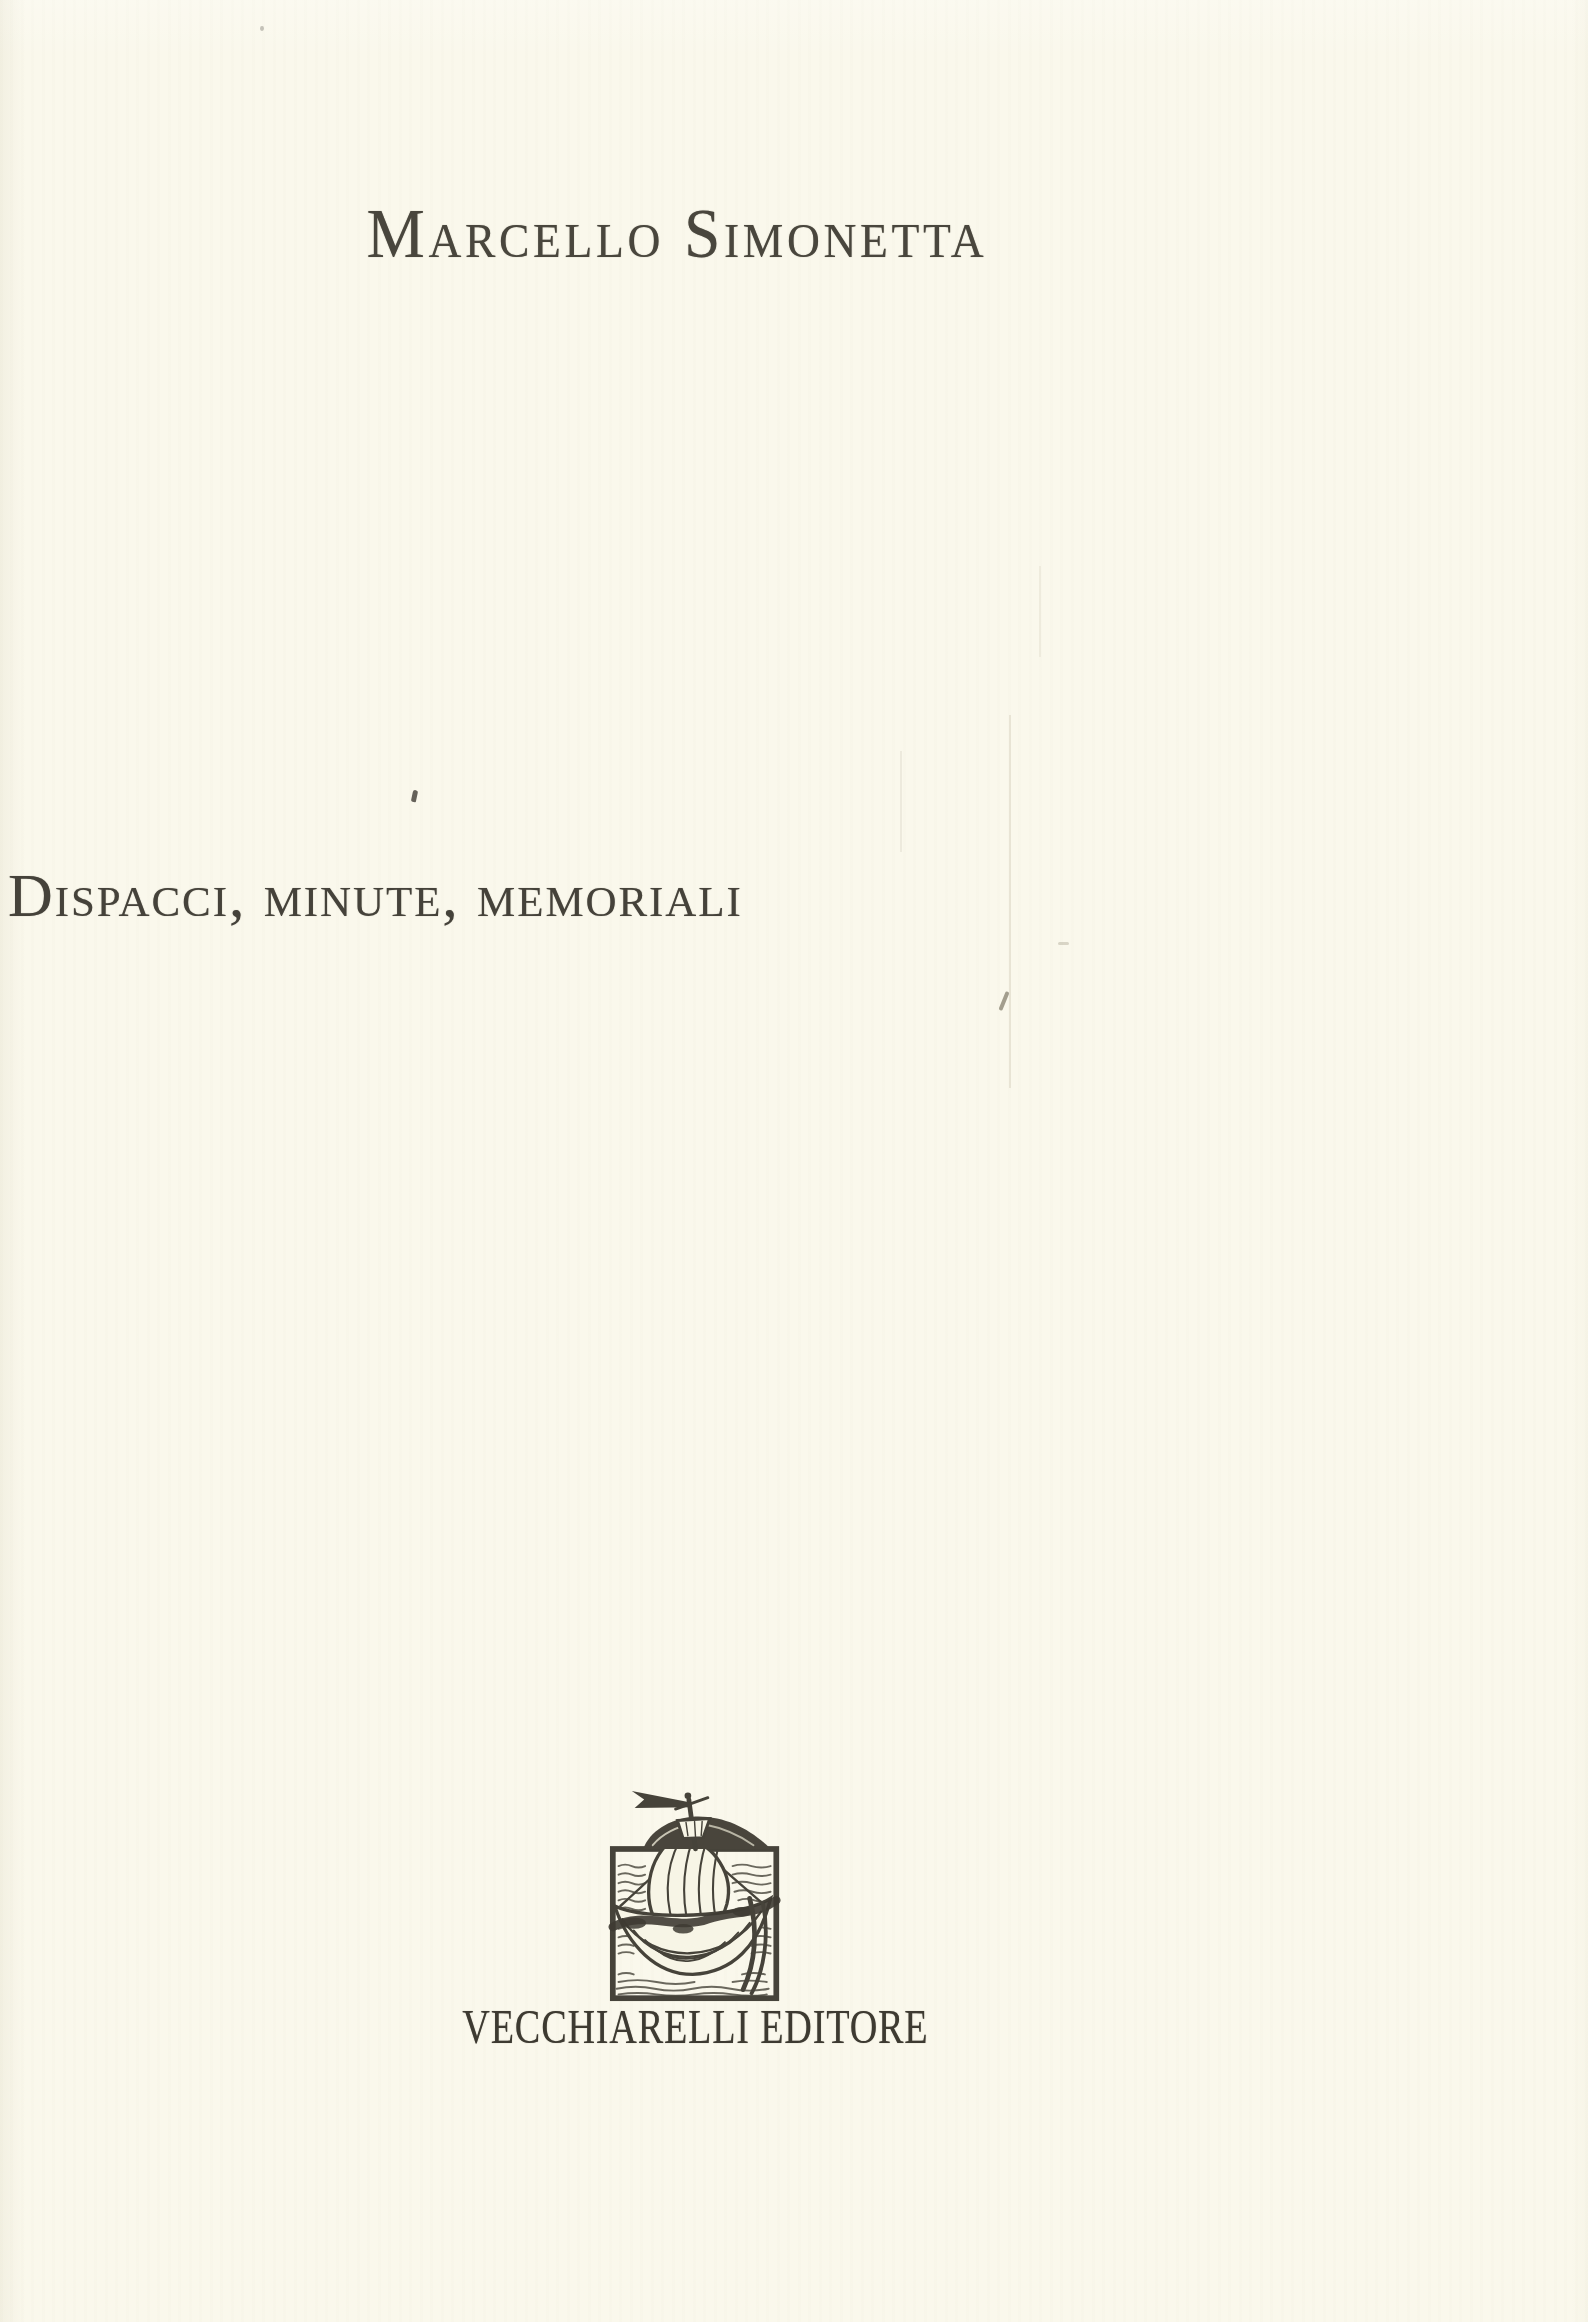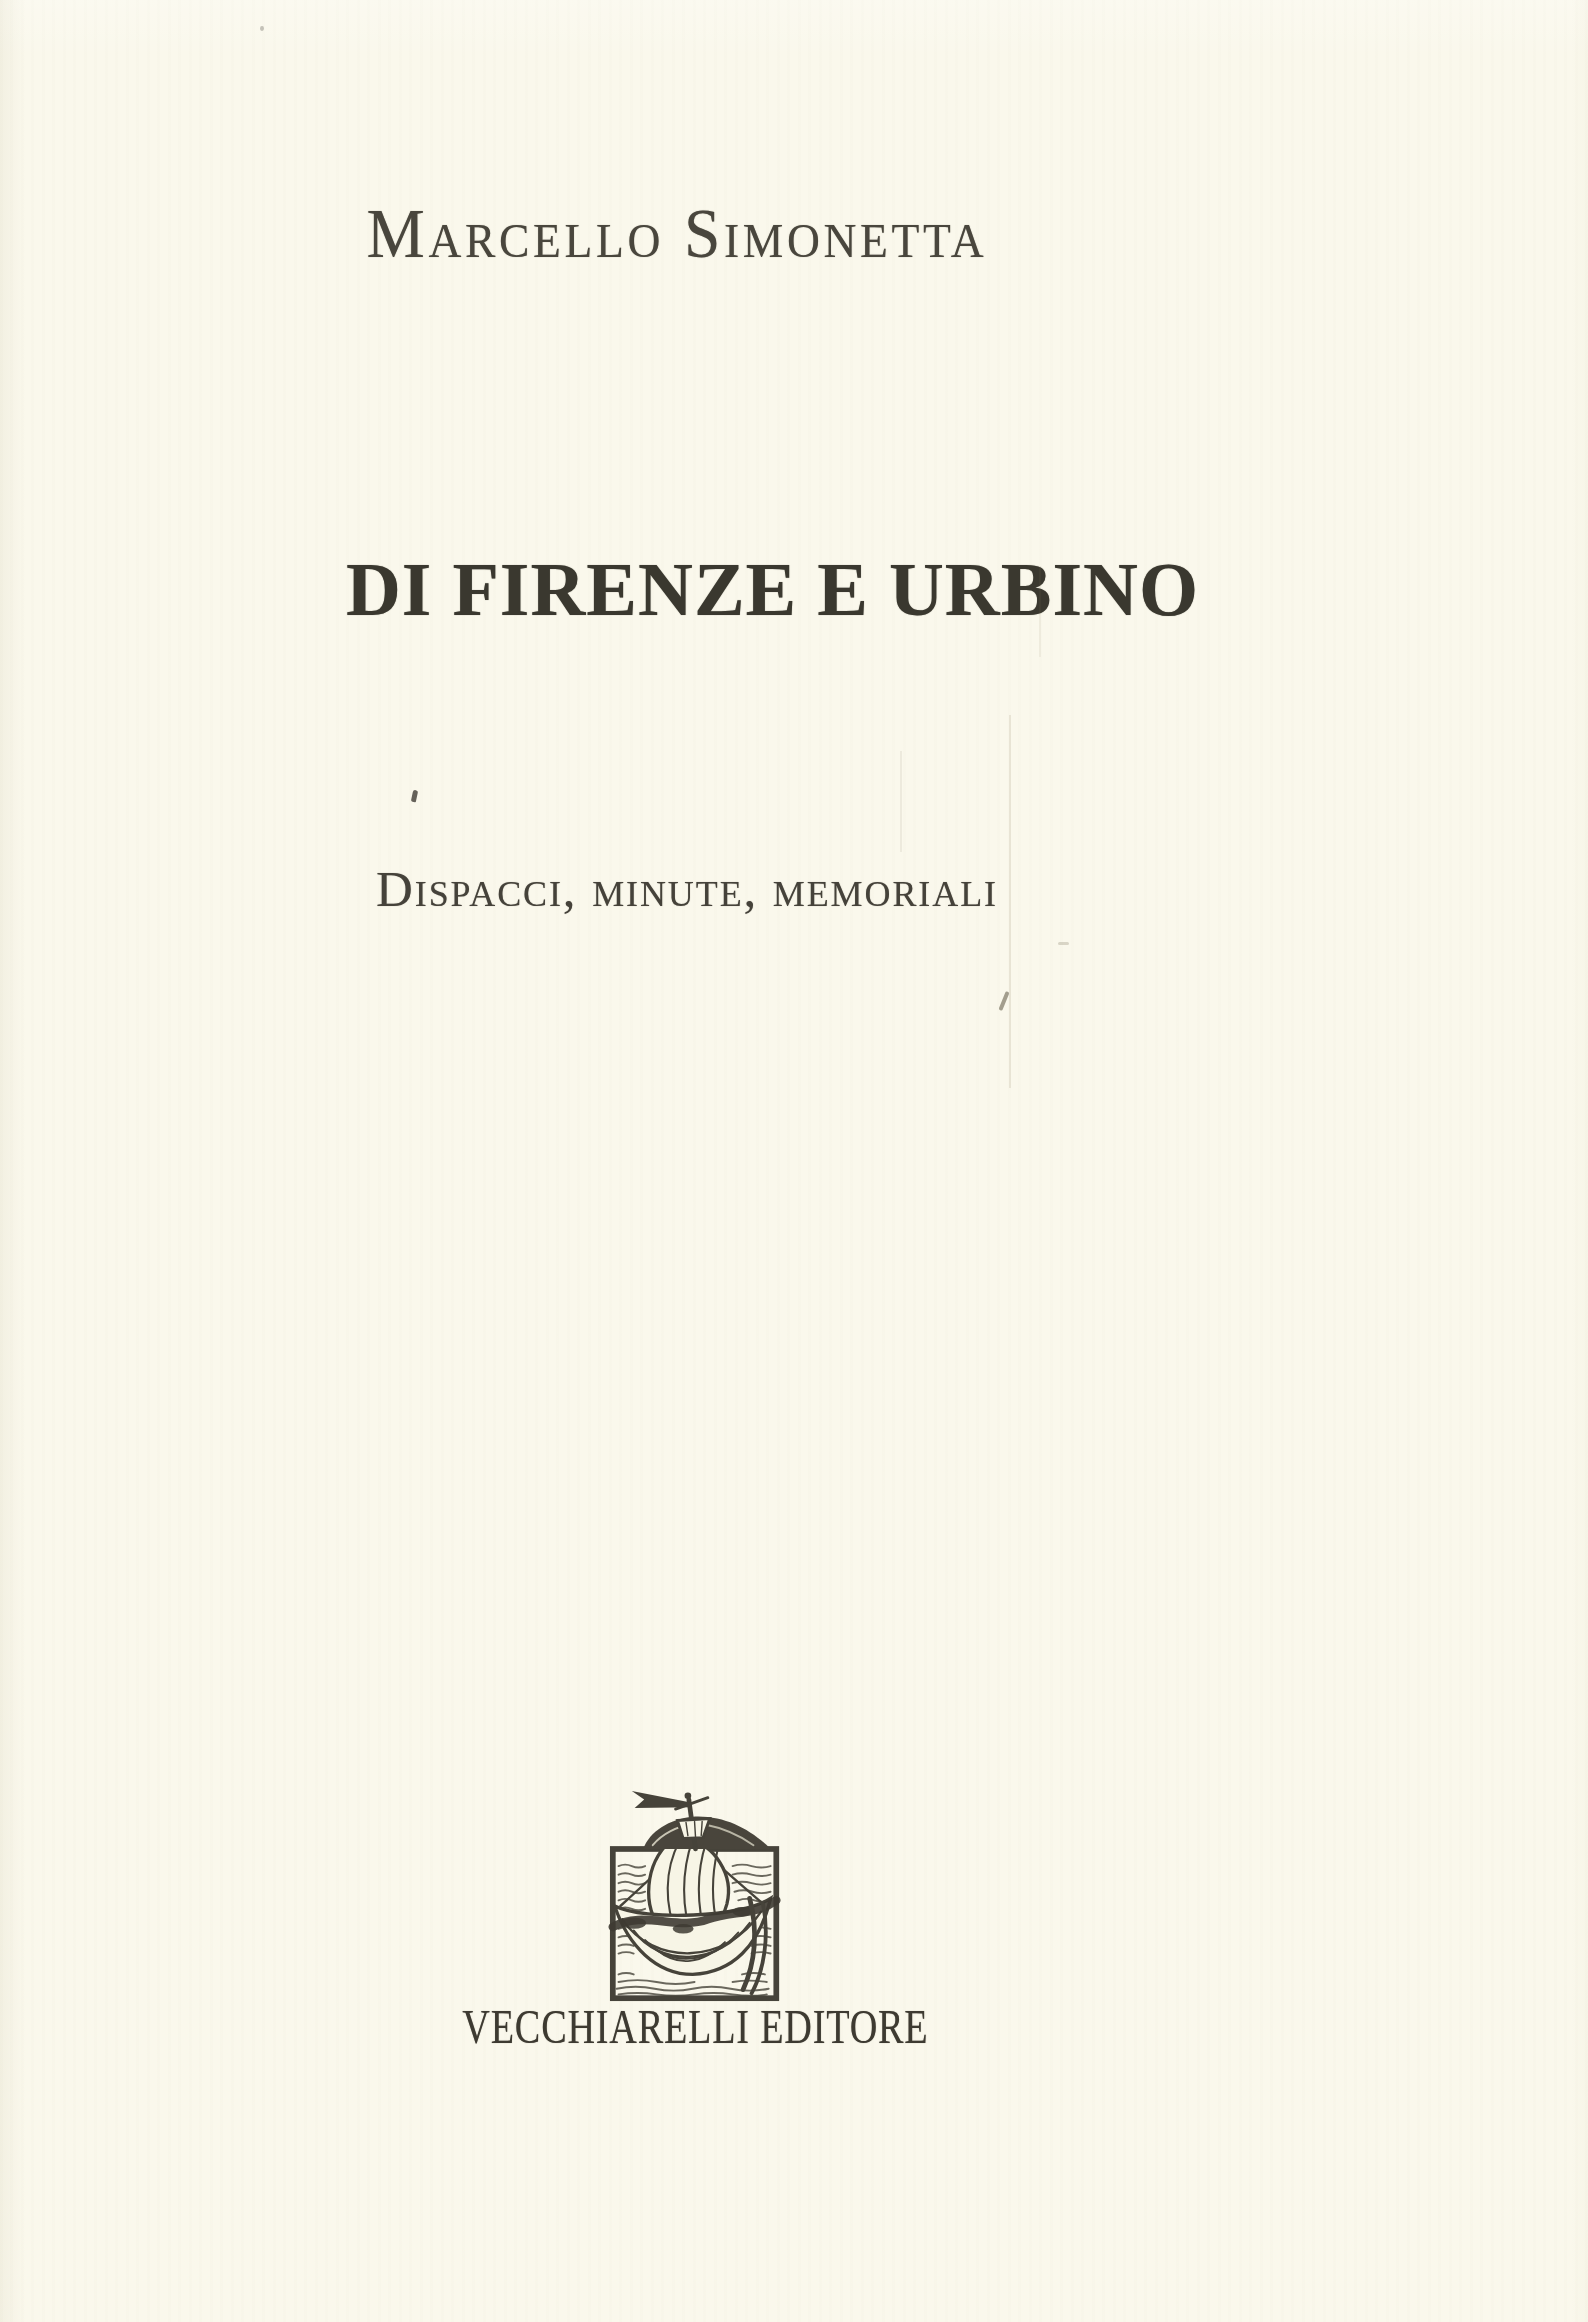--- a/index.html
+++ b/index.html
@@ -52,24 +52,23 @@
     line-height: 107px;
     letter-spacing: 1px;
     color: #3a382f;
     text-shadow: 0 0 1px rgba(55,52,42,0.55);
     white-space: nowrap;
   }
 
   .book-subtitle {
     position: absolute;
     top: 864px;
-    left: 0;
+    left: 8px;
     width: 1374px;
-    text-align: center;
-    font-size: 51px;
+    font-size: 62px;
     font-variant: small-caps;
     letter-spacing: 1.9px;
     color: #45423a;
     line-height: 1;
     text-shadow: 0 0 1px rgba(66,62,50,0.45);
     white-space: nowrap;
   }
 
   .publisher-logo {
     position: absolute;
@@ -121,21 +120,20 @@
 </head>
 <body>
 
 <div class="page-root">
 
   <div class="paper-texture"></div>
 
   <div class="author">Marcello Simonetta</div>
 
   <div class="book-title">
-    <div>DI FIRENZE E URBINO</div>
   </div>
 
   <div class="book-subtitle">Dispacci, minute, memoriali</div>
 
   <div class="publisher-logo">
     <svg viewBox="0 0 222 232" width="211" height="221" xmlns="http://www.w3.org/2000/svg">
       <g stroke="#46433a" fill="none" stroke-linecap="round">
 
         <rect x="24" y="66" width="172" height="157" stroke-width="6"></rect>
 

